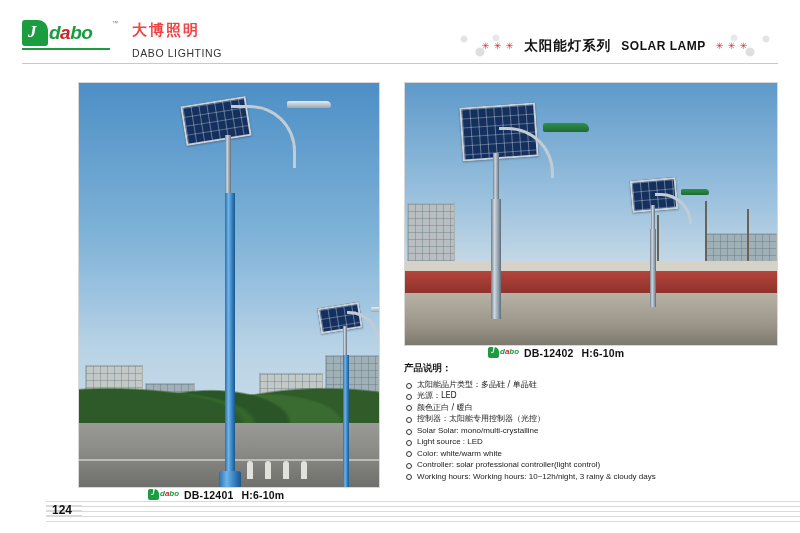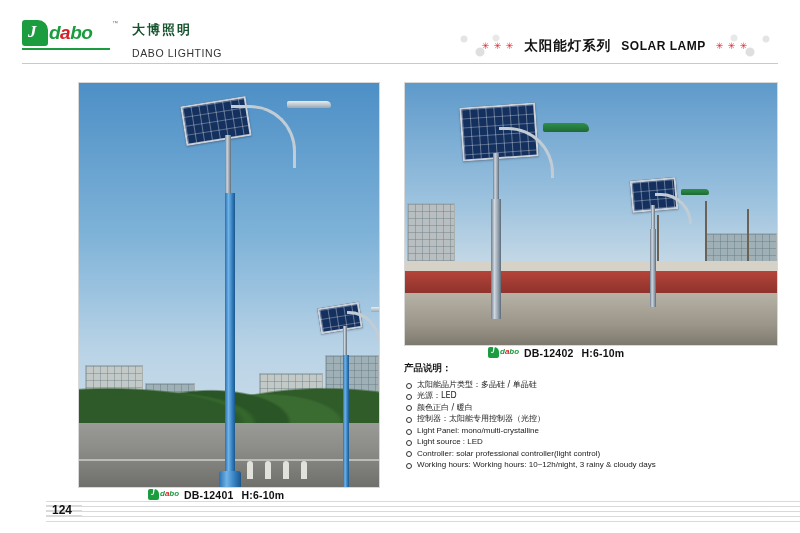--- a/index.html
+++ b/index.html
@@ -72,23 +72,23 @@
   .logo-tm {
     font-size: 6px;
     color: #777;
     margin-left: 2px;
     margin-top: 2px;
   }
   .logo-text {
     margin-left: 14px;
   }
   .logo-cn {
-    font-size: 13px;
-    font-weight: bold;
-    color: #14532d;
+    font-size: 15px;
+    font-weight: bold;
+    color: #ef4444;
     letter-spacing: 2px;
     line-height: 24px;
     font-family: "DejaVu Sans", sans-serif;
   }
   .logo-en {
     font-size: 10.5px;
     color: #333;
     letter-spacing: 0.6px;
     margin-top: 5px;
   }
@@ -513,25 +513,29 @@
     </div>
   <div class="spec-item">
       <span class="bullet"></span>
       <span>控制器：太阳能专用控制器（光控）</span>
     </div>
 </div>
 
 <div class="spec-block" id="spec-en">
   <div class="spec-item">
       <span class="bullet"></span>
-      <span class="txt-en">Light Panel: mono/multi-crystalline</span>
+      <span class="txt-en">Solar Solar: mono/multi-crystalline</span>
     </div>
   <div class="spec-item">
       <span class="bullet"></span>
       <span class="txt-en">Light source : LED</span>
+    </div>
+  <div class="spec-item">
+      <span class="bullet"></span>
+      <span class="txt-en">Color: white/warm white</span>
     </div>
   <div class="spec-item">
       <span class="bullet"></span>
       <span class="txt-en">Controller: solar professional controller(light control)</span>
     </div>
   <div class="spec-item">
       <span class="bullet"></span>
       <span class="txt-en">Working hours: Working hours: 10~12h/night, 3 rainy &amp; cloudy days</span>
     </div>
 </div>

